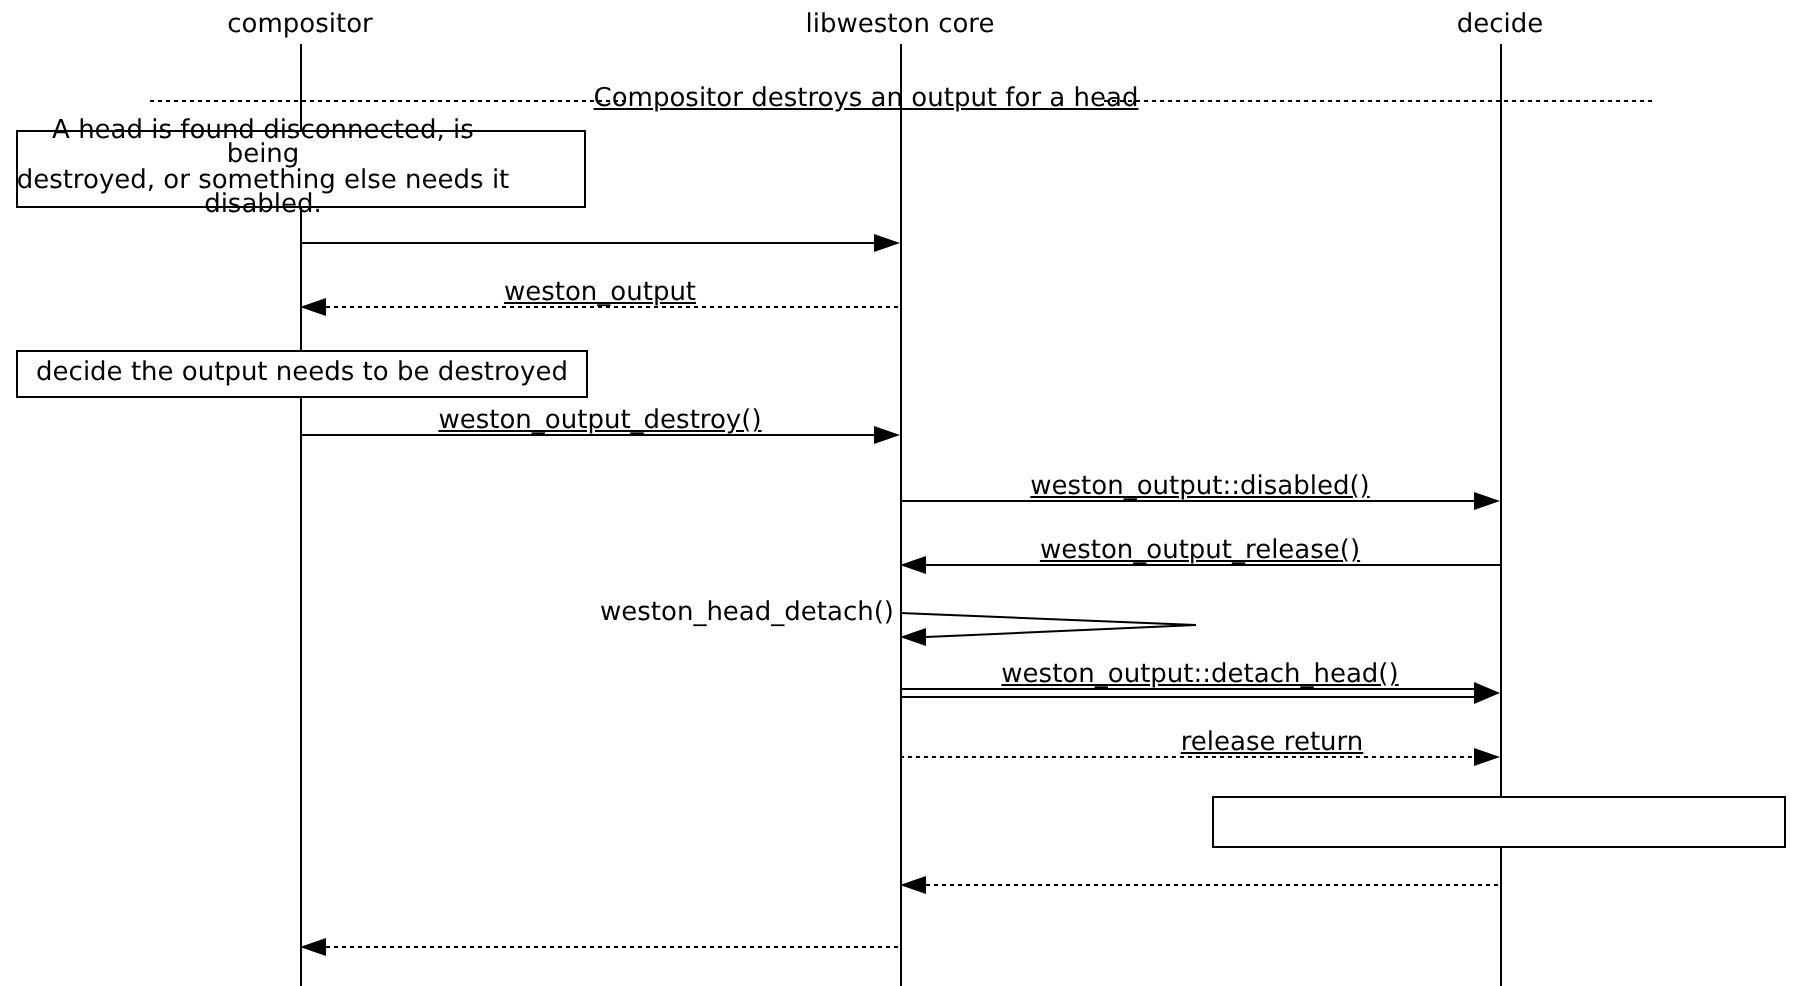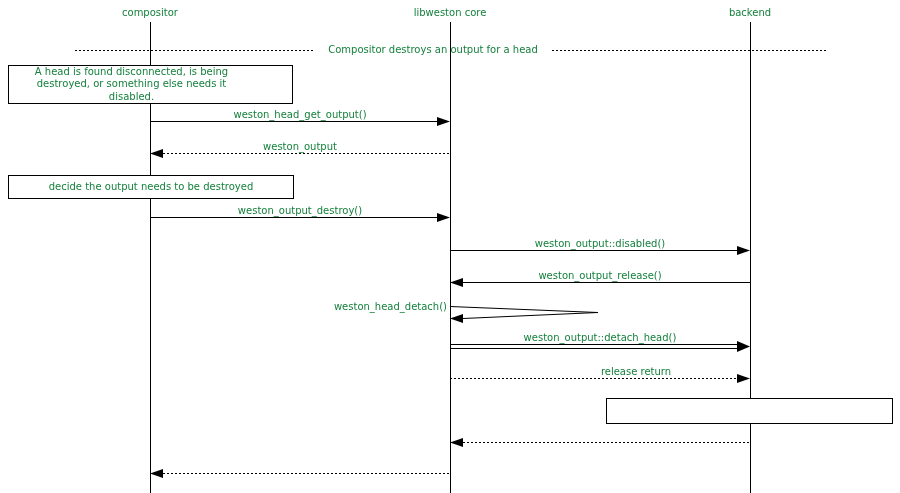--- a/index.html
+++ b/index.html
@@ -2,32 +2,32 @@
 <html><head>
 <meta charset="utf-8">
 <style>
   html, body { margin: 0; padding: 0; background: #ffffff; }
   #stage {
     position: relative;
     width: 900px;
     height: 493px;
     background: #ffffff;
     font-family: "DejaVu Sans", "Liberation Sans", sans-serif;
-    font-size: 10px;
-    color: #15803d;
+    font-size: 13px;
+    color: #000000;
     overflow: hidden;
   }
   #stage svg { position: absolute; left: 0; top: 0; }
   .lbl {
     position: absolute;
     height: 14px;
     line-height: 14px;
     white-space: nowrap;
   }
-  .lbl.center { transform: translateX(-50%); }
+  .lbl.center { transform: translateX(-50%); text-decoration: underline; }
   .participant {
     position: absolute;
     top: 5px;
     height: 15px;
     line-height: 15px;
     transform: translateX(-50%);
     white-space: nowrap;
   }
   .notebox {
     position: absolute;
@@ -115,30 +115,29 @@
     </g>
 
     <g>
       <line x1="163" y1="473.5" x2="450" y2="473.5" stroke="#000" stroke-width="1" stroke-dasharray="2,2"></line>
       <polygon points="150,473.5 163,469 163,478" fill="#000"></polygon>
     </g>
   </svg>
 
   <div class="participant" style="left:150px;">compositor</div>
   <div class="participant" style="left:450px;">libweston core</div>
-  <div class="participant" style="left:750px;">backend</div>
+  <div class="participant" style="left:750px;">decide</div>
 
   <div class="lbl center" style="left:433px; top:43px;">Compositor destroys an output for a head</div>
 
   <div class="notebox" style="left:8px; top:65px; width:247px; height:39px;">A head is found disconnected, is being
 destroyed, or something else needs it
 disabled.</div>
   <div class="notebox" style="left:8px; top:175px; width:286px; height:24px;">decide the output needs to be destroyed</div>
 
-  <div class="lbl center" style="left:300px; top:108px;">weston_head_get_output()</div>
   <div class="lbl center" style="left:300px; top:140px;">weston_output</div>
   <div class="lbl center" style="left:300px; top:204px;">weston_output_destroy()</div>
   <div class="lbl center" style="left:600px; top:237px;">weston_output::disabled()</div>
   <div class="lbl center" style="left:600px; top:269px;">weston_output_release()</div>
   <div class="lbl" style="right:453px; top:300px;">weston_head_detach()</div>
   <div class="lbl center" style="left:600px; top:331px;">weston_output::detach_head()</div>
   <div class="lbl center" style="left:600px; top:365px;margin-left:36px;">release return</div>
 
 
 </div>

